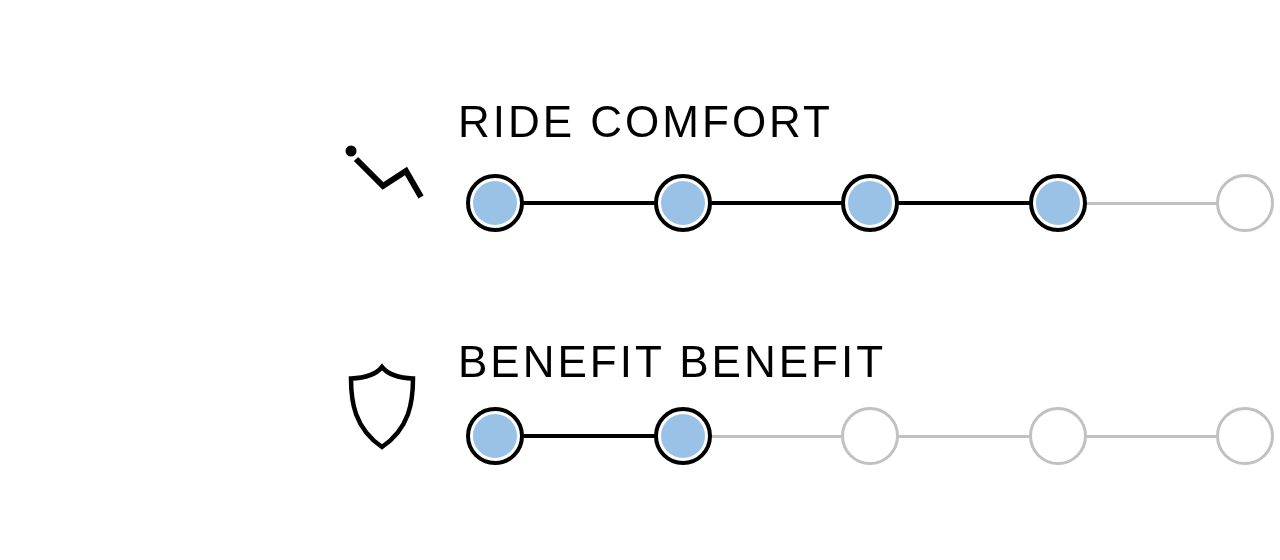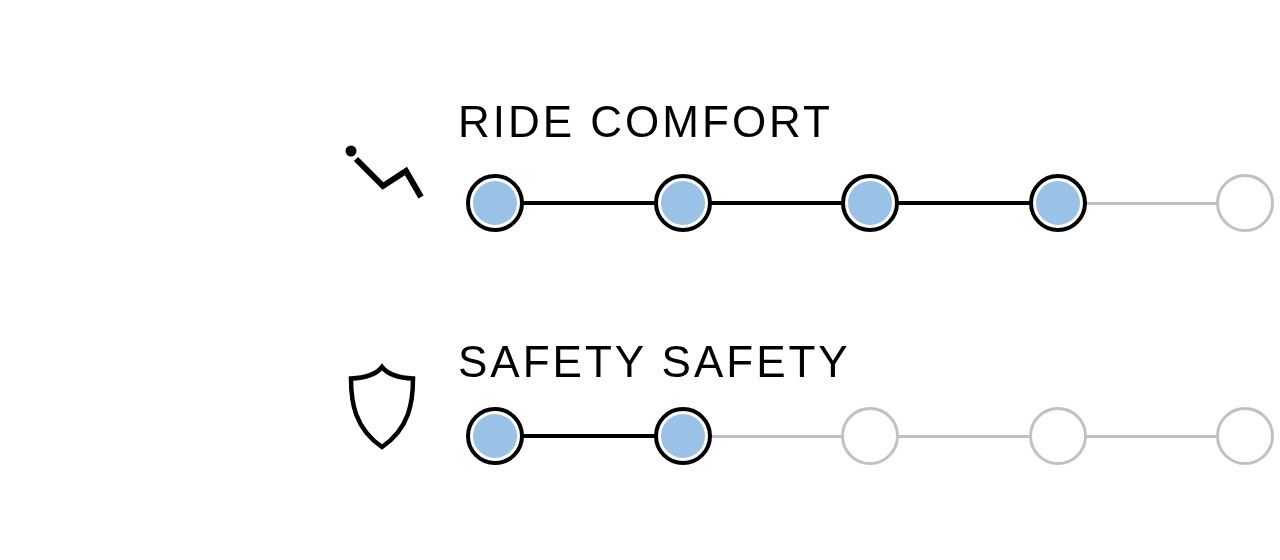--- a/index.html
+++ b/index.html
@@ -93,21 +93,21 @@
         <div class="dot-fill"></div>
       </div>
       <div class="dot empty" style="left: 750px;"></div>
     </div>
 
   <span class="icon icon-shield">
     <svg viewBox="0 0 72 88" xmlns="http://www.w3.org/2000/svg">
       <path d="M36 5 C30.5 12 19 16 5 16.5 C5 40 8.5 66 36 85 C63.5 66 67 40 67 16.5 C53 16 41.5 12 36 5 Z" fill="none" stroke="var(--icon)" stroke-width="4.5" stroke-linejoin="miter"></path>
     </svg>
   </span>
-  <h2 class="rating-label label-2">SAFETY SAFETY</h2>
+  <h2 class="rating-label label-2">BENEFIT BENEFIT</h2>
   <div class="dots dots-2">
       <div class="connector active" style="left: 54px; width: 137.5px;"></div>
       <div class="connector inactive" style="left: 241.5px; width: 137.5px;"></div>
       <div class="connector inactive" style="left: 429px; width: 137.5px;"></div>
       <div class="connector inactive" style="left: 616.5px; width: 137.5px;"></div>
       <div class="dot filled" style="left: 0px;">
         <div class="dot-fill"></div>
       </div>
       <div class="dot filled" style="left: 187.5px;">
         <div class="dot-fill"></div>

